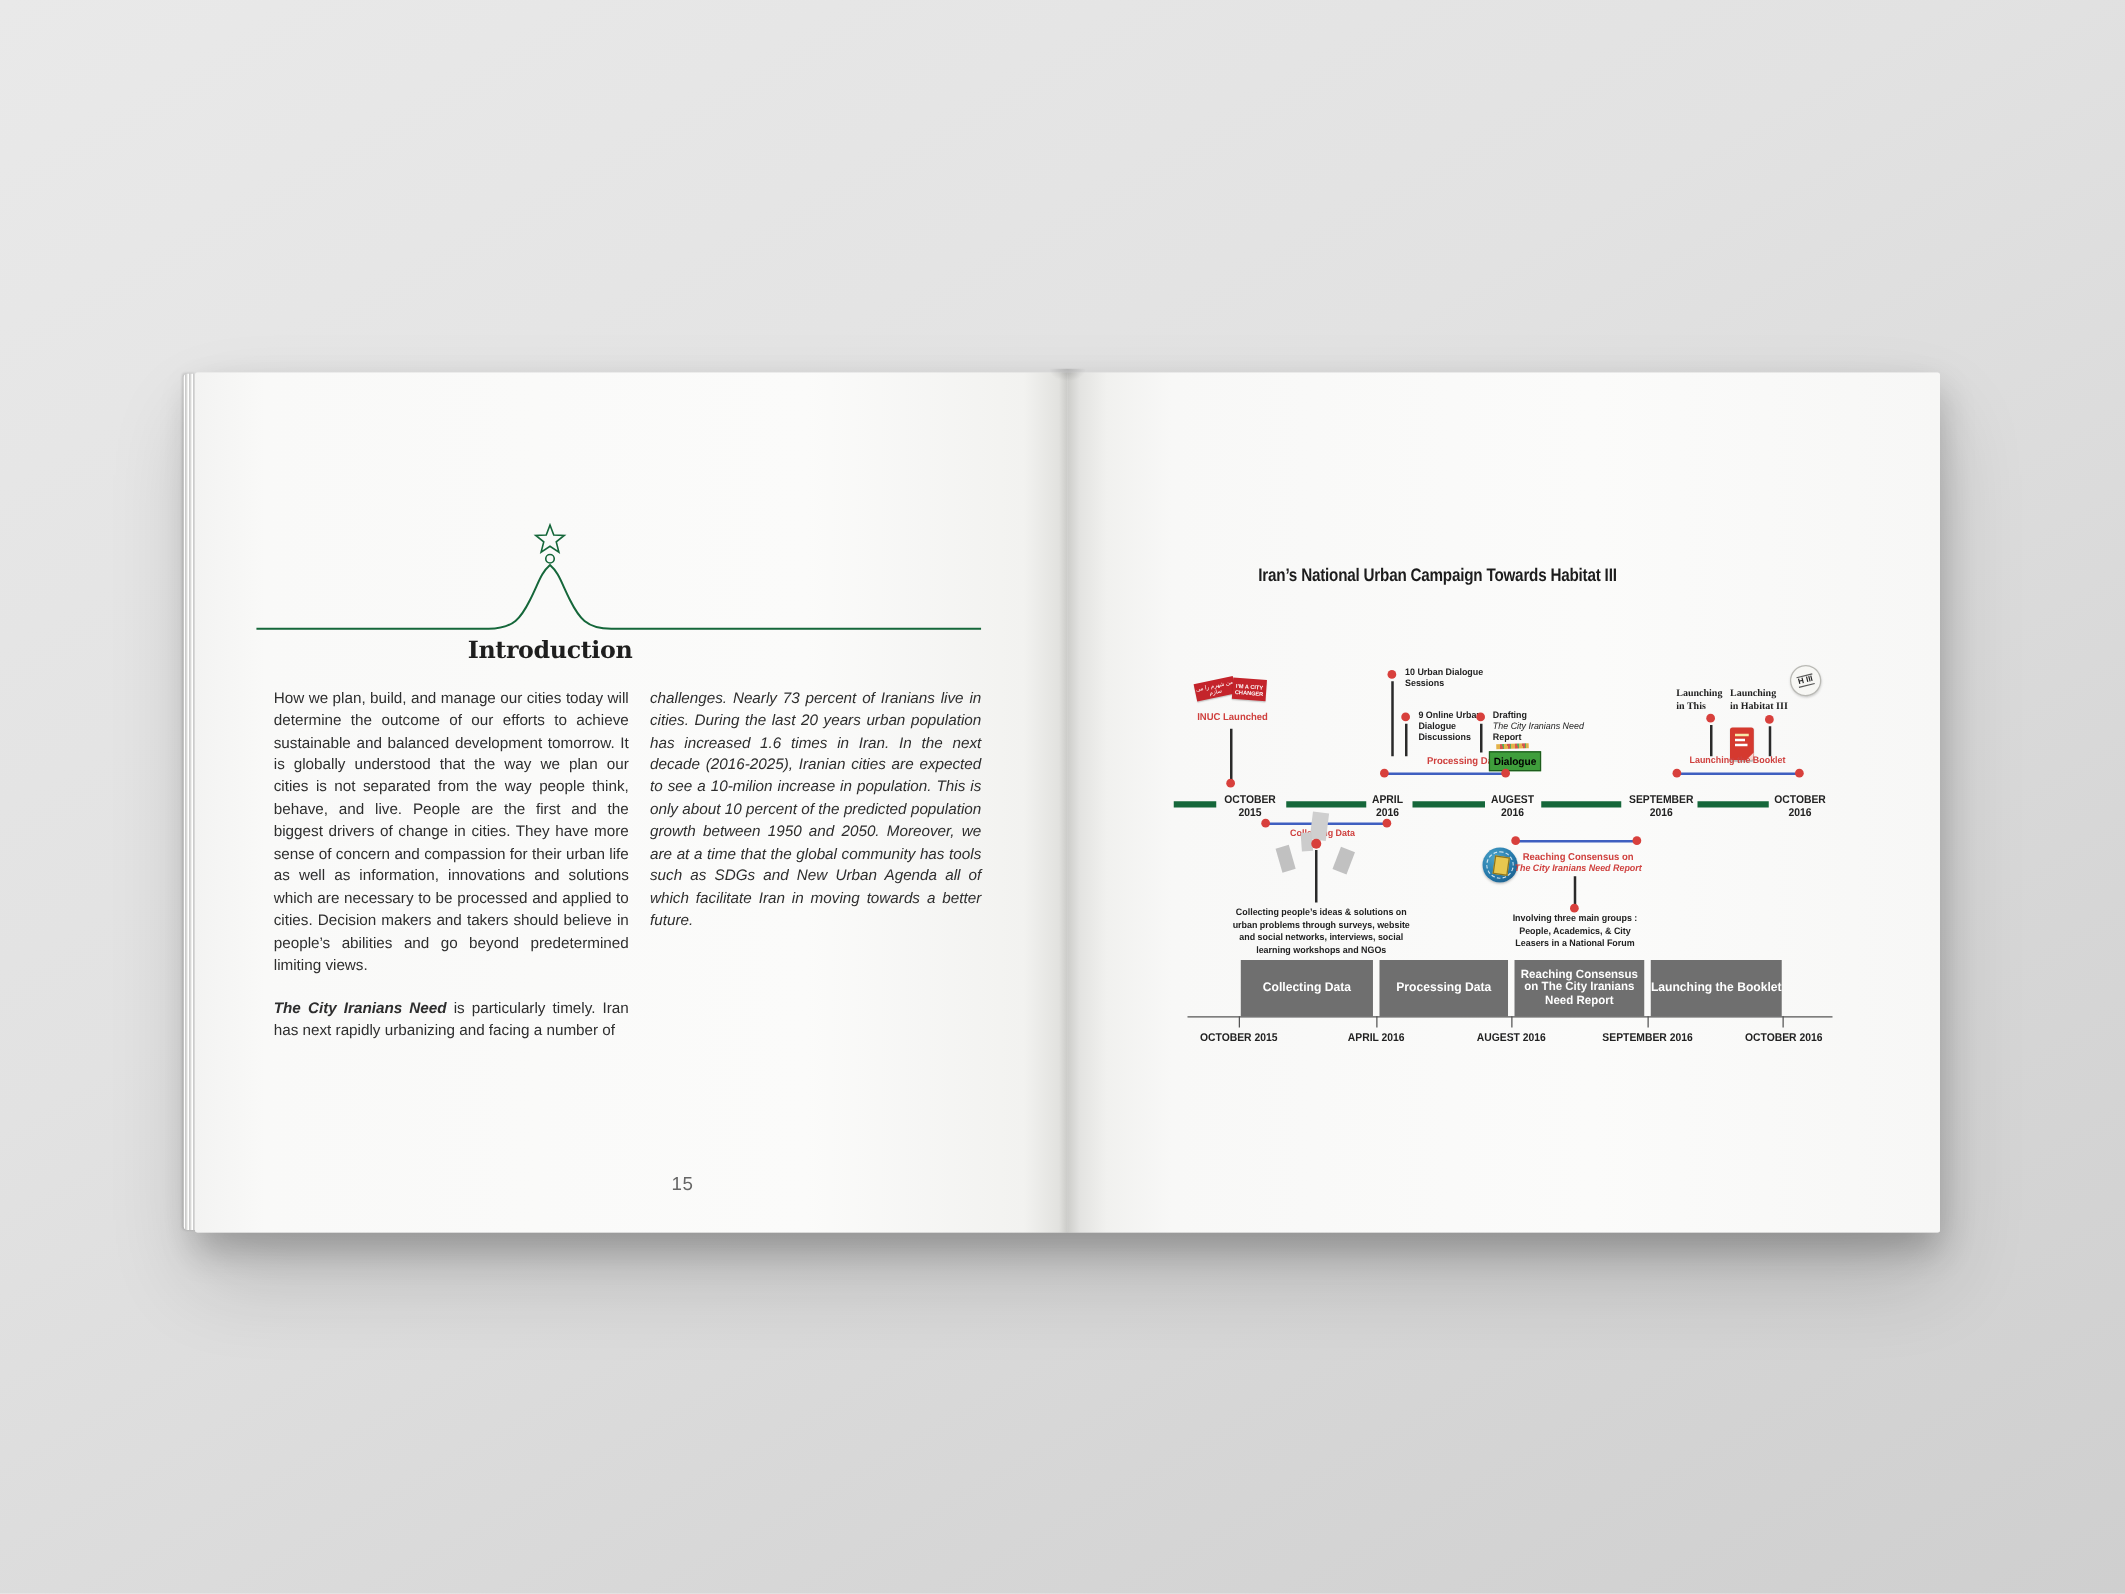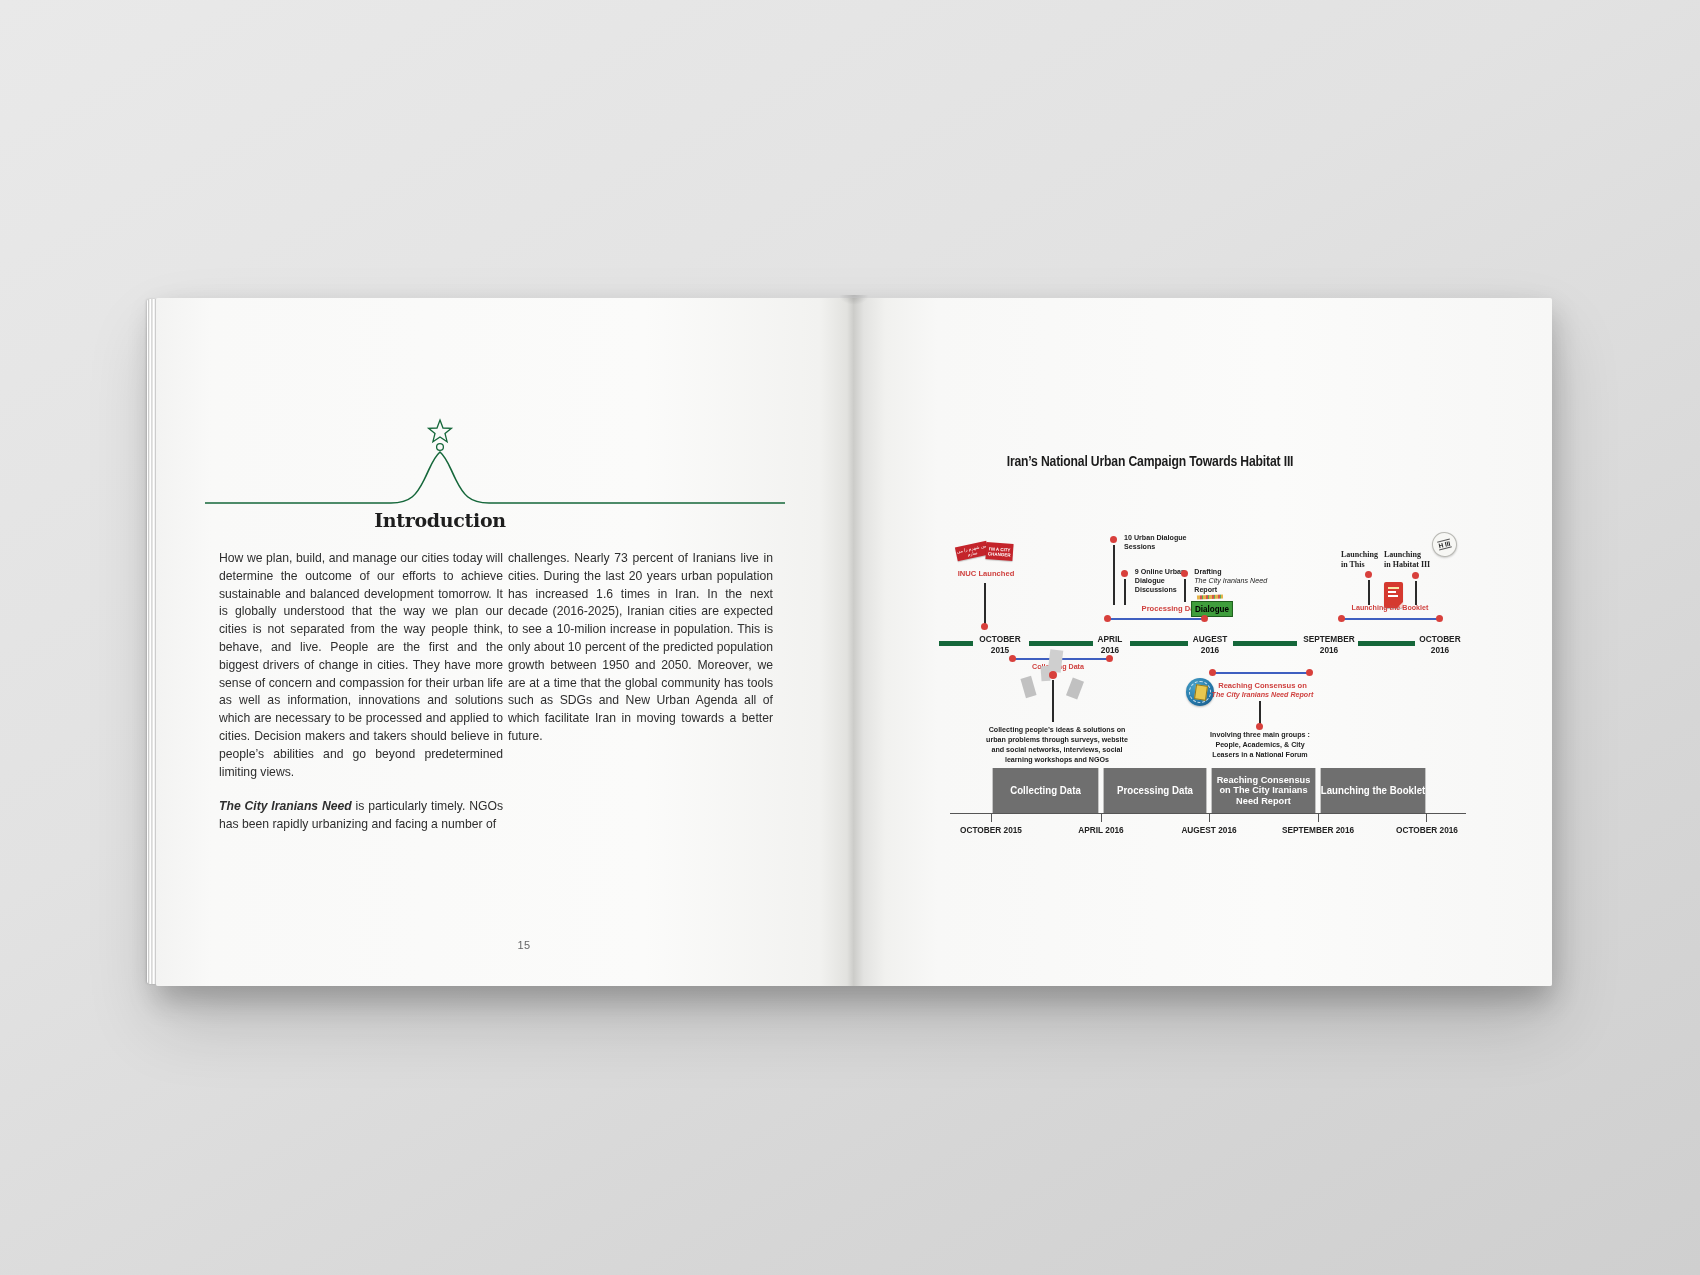--- a/index.html
+++ b/index.html
@@ -34,21 +34,21 @@
   }
   .dome-svg{position:absolute;left:49px;top:120px;}
   .intro-heading{
     position:absolute;left:184px;top:211px;width:200px;text-align:center;
     font-family:"DejaVu Serif","Liberation Serif",serif;font-weight:bold;
     font-size:19px;color:#1e1e1e;letter-spacing:-0.3px;
   }
   .col{position:absolute;top:252px;font-size:12.2px;line-height:17.8px;color:#2e2e2e;text-align:justify;}
   .col p{margin:0 0 17px 0;}
   .lead{font-weight:bold;font-style:italic;}
-  .pagenum{position:absolute;left:338px;top:641px;width:60px;text-align:center;font-size:11px;color:#666;letter-spacing:.5px;}
+  .pagenum{position:absolute;left:360px;top:641px;width:60px;text-align:center;font-size:15px;color:#666;letter-spacing:.5px;}
 
   .rp-title{
     position:absolute;left:794px;top:155px;width:400px;text-align:center;
     font-weight:bold;font-size:14.5px;color:#1c1c1c;letter-spacing:-.2px;
     transform:scaleX(.84);transform-origin:50% 50%;
   }
   .month{position:absolute;top:336px;width:80px;text-align:center;font-weight:bold;font-size:9px;line-height:10.5px;color:#222;transform:scaleX(.92);}
   .dash{position:absolute;top:343px;height:5px;background:#15673a;}
   .vline{position:absolute;width:2px;background:#2a2a2a;}
   .dot{position:absolute;width:7px;height:7px;border-radius:50%;background:#d8403c;}
@@ -103,24 +103,24 @@
   <svg class="dome-svg" width="580" height="90" viewBox="0 0 580 90">
     <path d="M0,85 L186,85 C206,85 212,76 219,62 C226,48 228,40 235,34 C242,40 244,48 251,62 C258,76 264,85 284,85 L580,85" fill="none" stroke="#15673a" stroke-width="1.6"></path>
     <polygon points="235,2 238,10 246.4,10.3 240,15.5 242.1,23.7 235,19 227.9,23.7 230,15.5 223.6,10.3 232,10" fill="none" stroke="#15673a" stroke-width="1.3"></polygon>
     <circle cx="235" cy="29" r="3.4" fill="none" stroke="#15673a" stroke-width="1.3"></circle>
   </svg>
 
   <div class="intro-heading">Introduction</div>
 
   <div class="col" style="left:63px;width:284px;">
     <p>How we plan, build, and manage our cities today will determine the outcome of our efforts to achieve sustainable and balanced development tomorrow. It is globally understood that the way we plan our cities is not separated from the way people think, behave, and live. People are the first and the biggest drivers of change in cities. They have more sense of concern and compassion for their urban life as well as information, innovations and solutions which are necessary to be processed and applied to cities. Decision makers and takers should believe in people’s abilities and go beyond predetermined limiting views.</p>
-    <p><span class="lead">The City Iranians Need</span><span> is particularly timely. NGOs has been rapidly urbanizing and facing a number of</span></p>
-  </div>
-
-  <div class="col" style="left:352px;width:265px;">
+    <p><span class="lead">The City Iranians Need</span><span> is particularly timely. Iran has next rapidly urbanizing and facing a number of</span></p>
+  </div>
+
+  <div class="col" style="left:364px;width:265px;font-style:italic;">
     <p>challenges. Nearly 73 percent of Iranians live in cities. During the last 20 years urban population has increased 1.6 times in Iran. In the next decade (2016-2025), Iranian cities are expected to see a 10-milion increase in population. This is only about 10 percent of the predicted population growth between 1950 and 2050. Moreover, we are at a time that the global community has tools such as SDGs and New Urban Agenda all of which facilitate Iran in moving towards a better future.</p>
   </div>
 
   <div class="pagenum">15</div>
 
   <div class="rp-title">Iran’s National Urban Campaign Towards Habitat III</div>
 
   <div class="dash" style="left:783px;width:34px;"></div>
   <div class="dash" style="left:873px;width:64px;"></div>
   <div class="dash" style="left:974px;width:58px;"></div>

